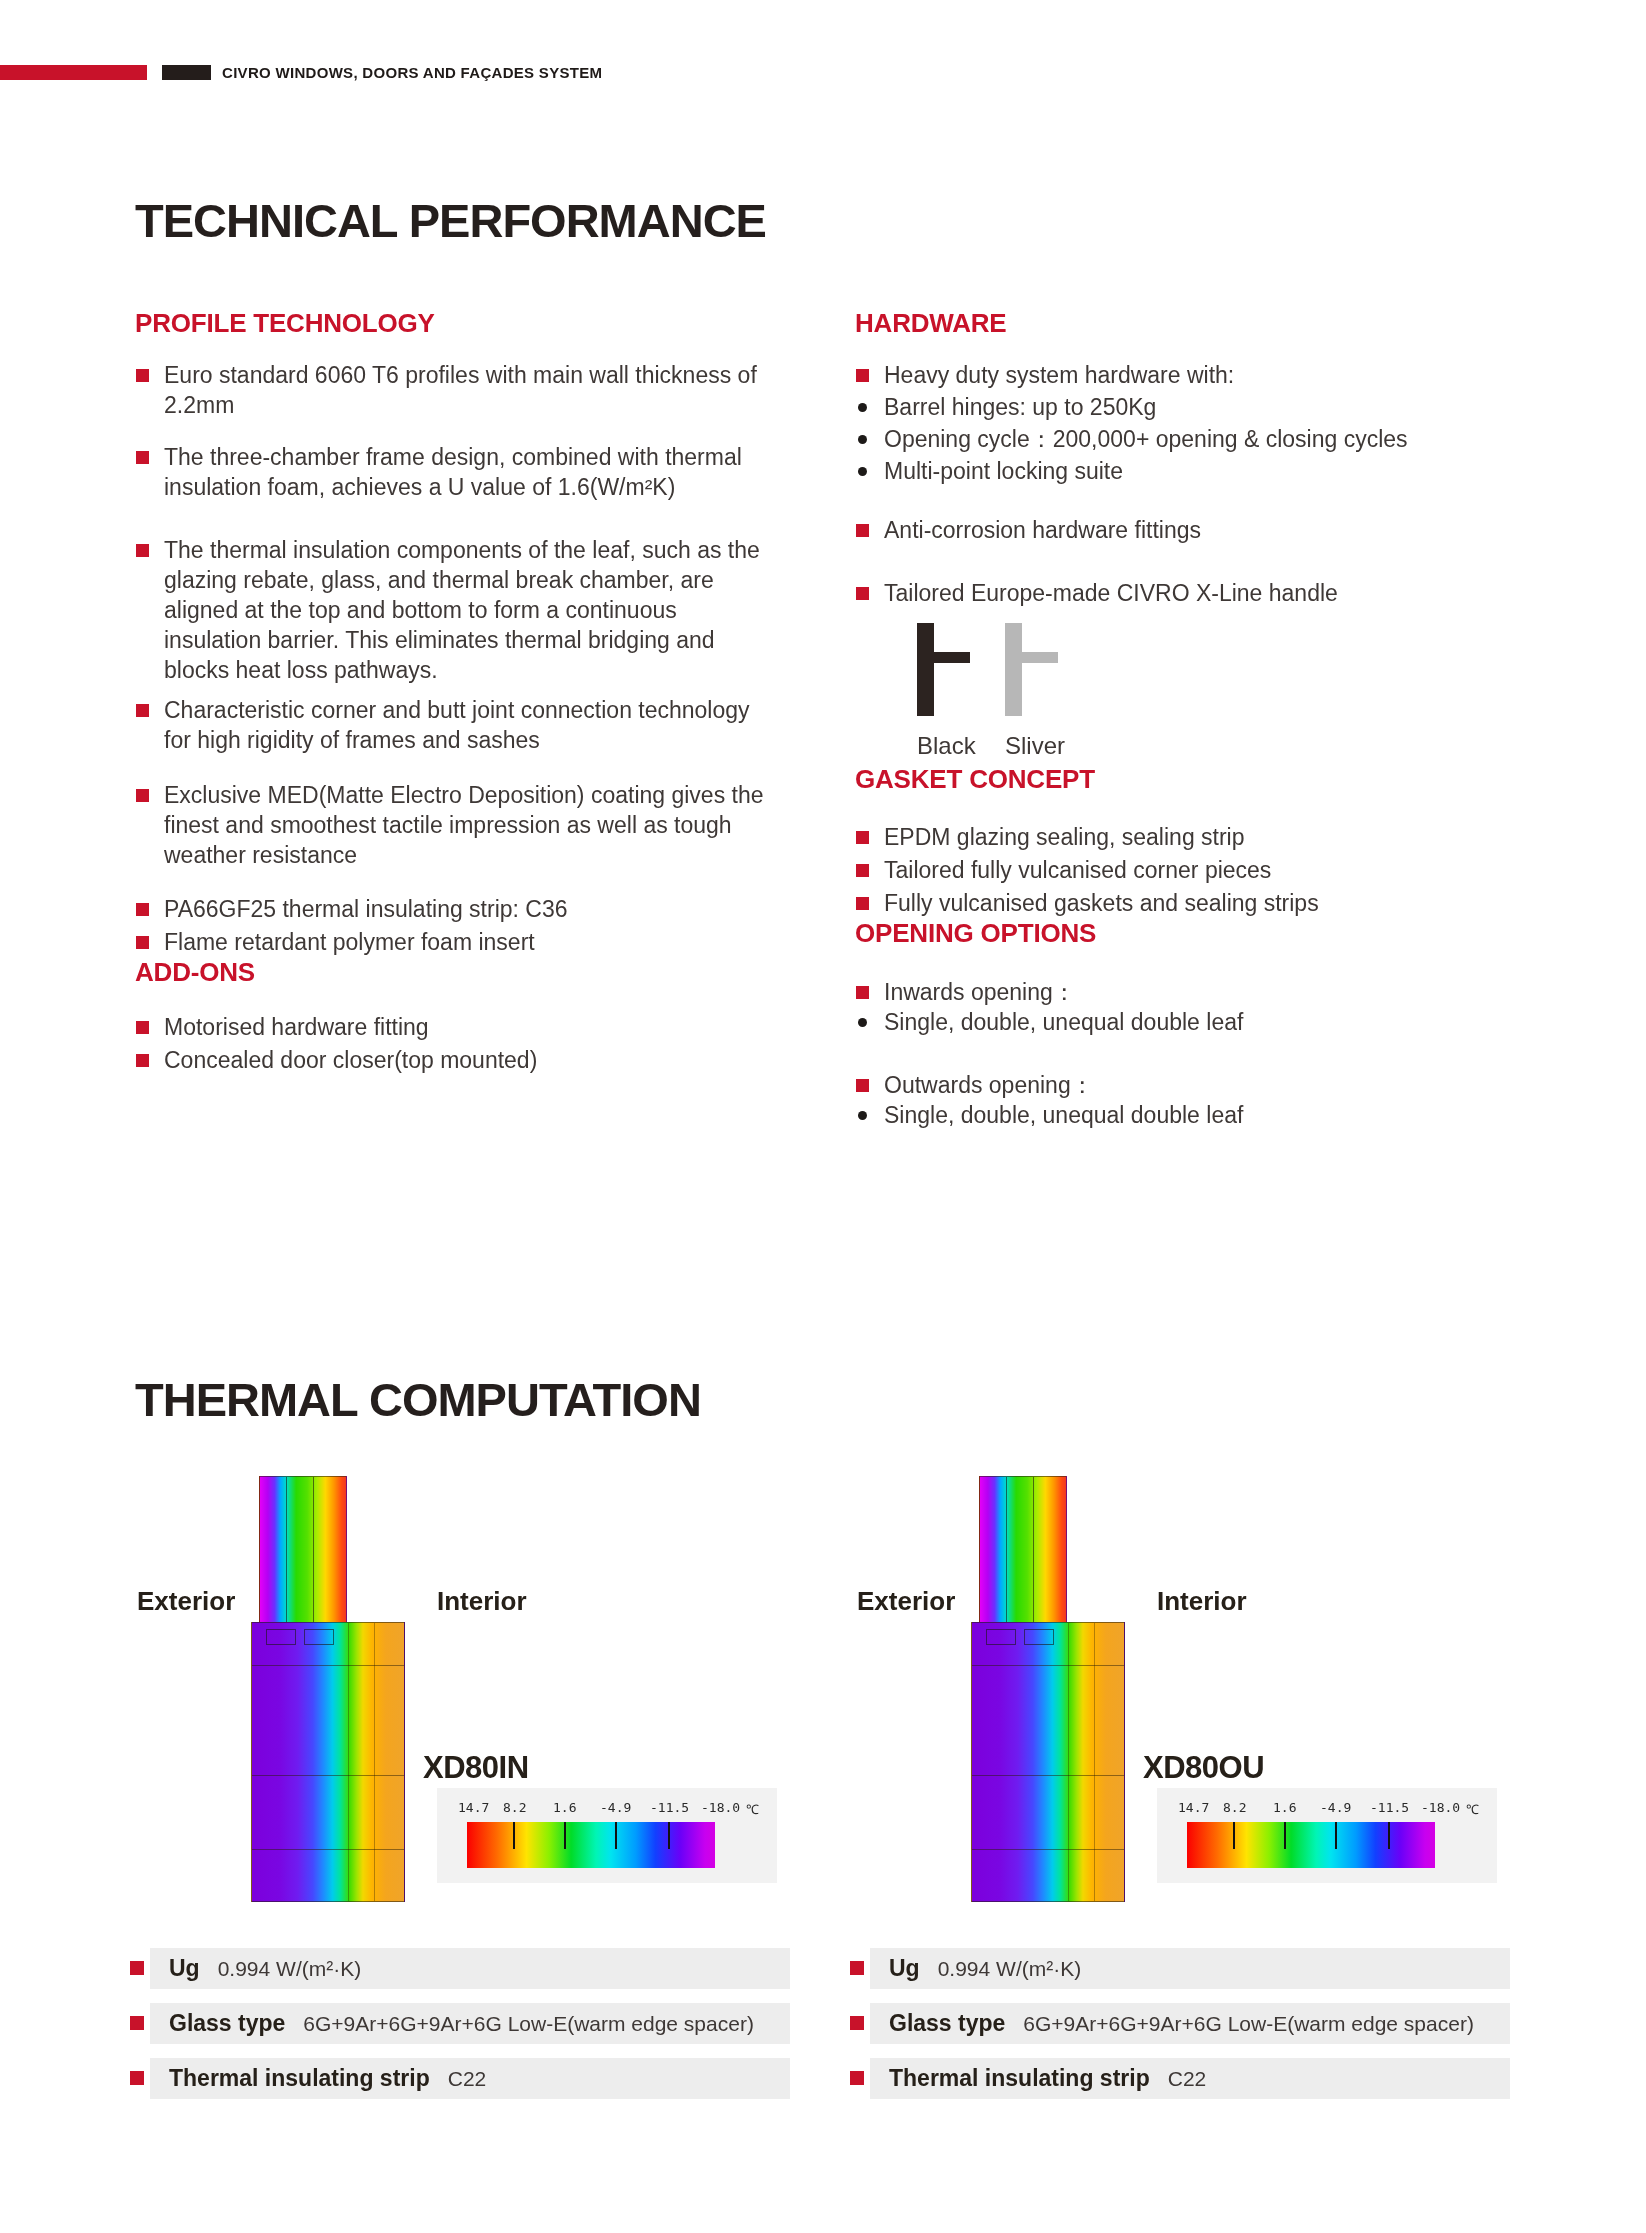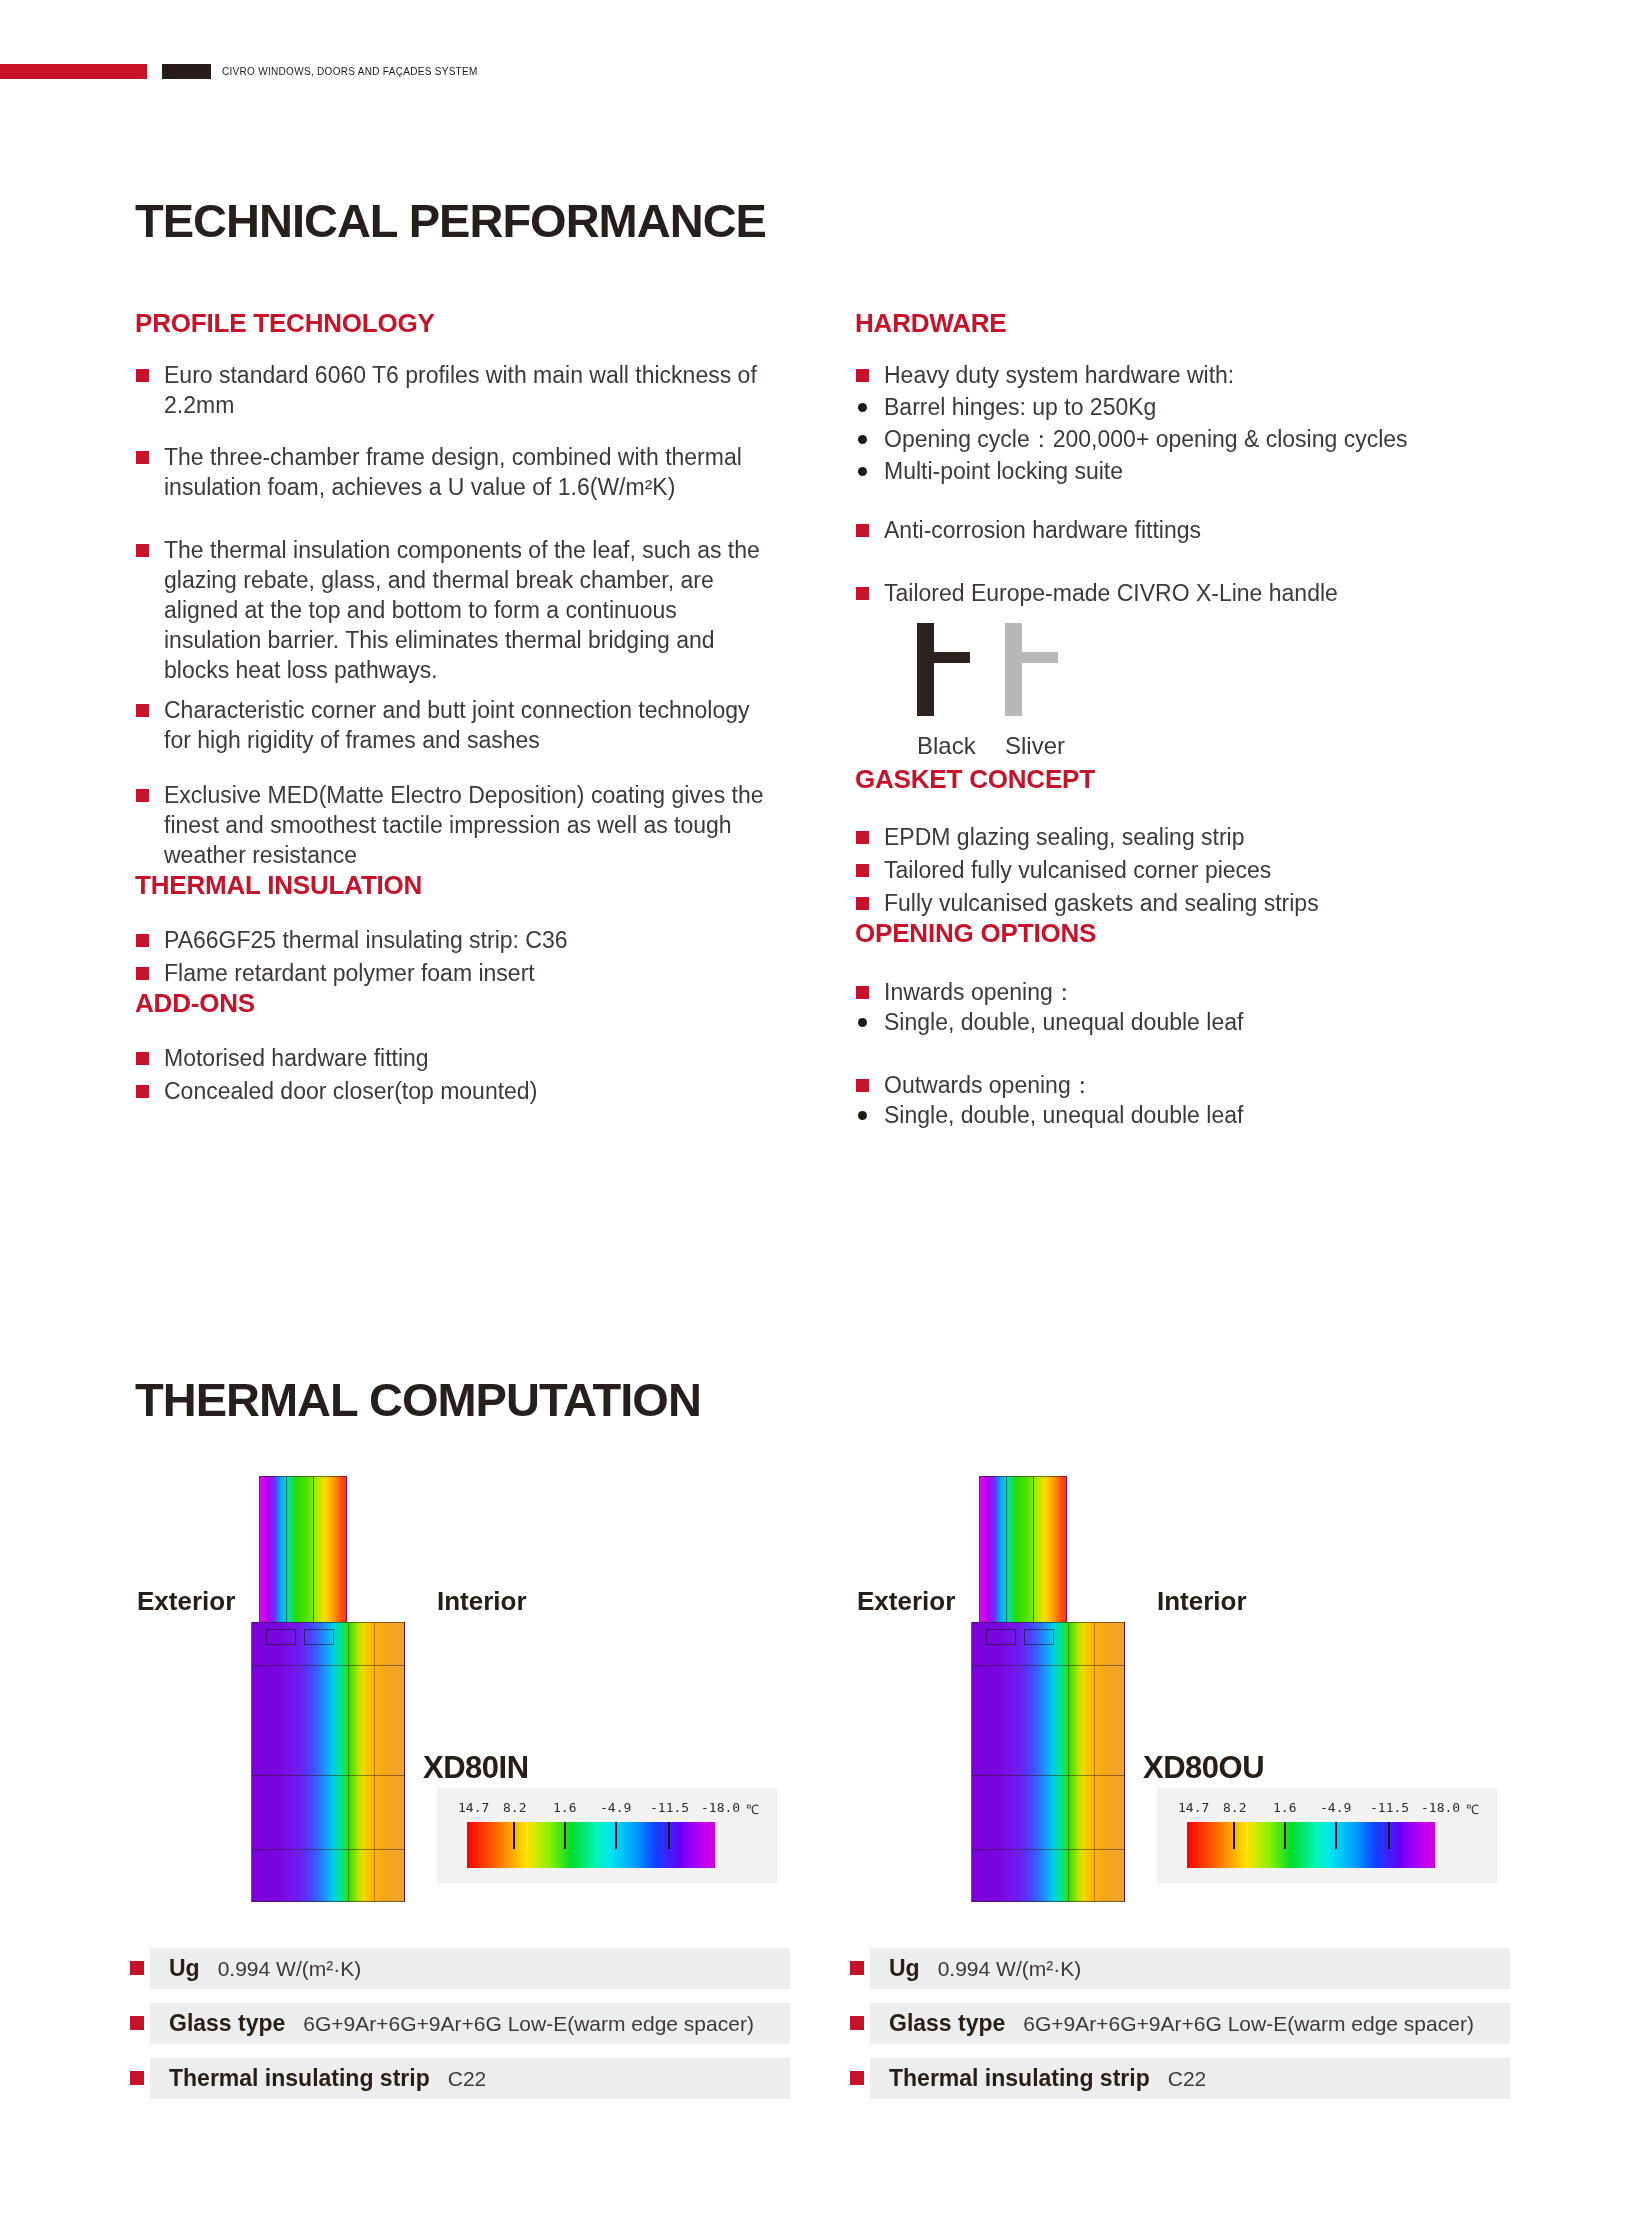--- a/index.html
+++ b/index.html
@@ -3,21 +3,21 @@
 <meta charset="utf-8">
 <style>
   html,body{margin:0;padding:0;background:#fff;}
   .page{position:relative;width:1646px;height:2233px;background:#ffffff;overflow:hidden;
         font-family:"Liberation Sans",sans-serif;color:var(--body,#3e3836);}
 
   
   .brand{position:absolute;top:64px;left:0;display:flex;align-items:center;}
   .bar-red{width:147px;height:15px;background:var(--accent,#c8122a);}
   .bar-black{width:49px;height:15px;background:#241d1b;margin-left:15px;}
-  .brand-text{margin-left:11px;font-size:10px;font-weight:normal;letter-spacing:.3px;color:#1f1a18;}
+  .brand-text{margin-left:11px;font-size:15px;font-weight:bold;letter-spacing:.3px;color:#1f1a18;}
 
   
   .h1{position:absolute;left:135px;font-size:47px;font-weight:bold;letter-spacing:-1px;color:var(--heading,#251f1d);}
   #h1-perf{top:193px;}
   #h1-comp{top:1372px;}
 
   
   .columns{position:absolute;top:308px;left:135px;width:1380px;display:flex;justify-content:space-between;}
   .col-left{width:660px;}
   .col-right{width:660px;margin-left:60px;}
@@ -114,21 +114,20 @@
       </div>
       <div class="row mt18">
         <span class="sq"></span>
         <span class="txt">Characteristic corner and butt joint connection technology for high rigidity of frames and sashes</span>
       </div>
       <div class="row mt25">
         <span class="sq"></span>
         <span class="txt">Exclusive MED(Matte Electro Deposition) coating gives the finest and smoothest tactile impression as well as tough weather resistance</span>
       </div>
 
-      <h2 class="sec mt62">THERMAL INSULATION</h2>
       <div class="row mt24">
         <span class="sq"></span>
         <span class="txt">PA66GF25 thermal insulating strip: C36</span>
       </div>
       <div class="row mt3">
         <span class="sq"></span>
         <span class="txt">Flame retardant polymer foam insert</span>
       </div>
 
       <h2 class="sec mt64">ADD-ONS</h2>

